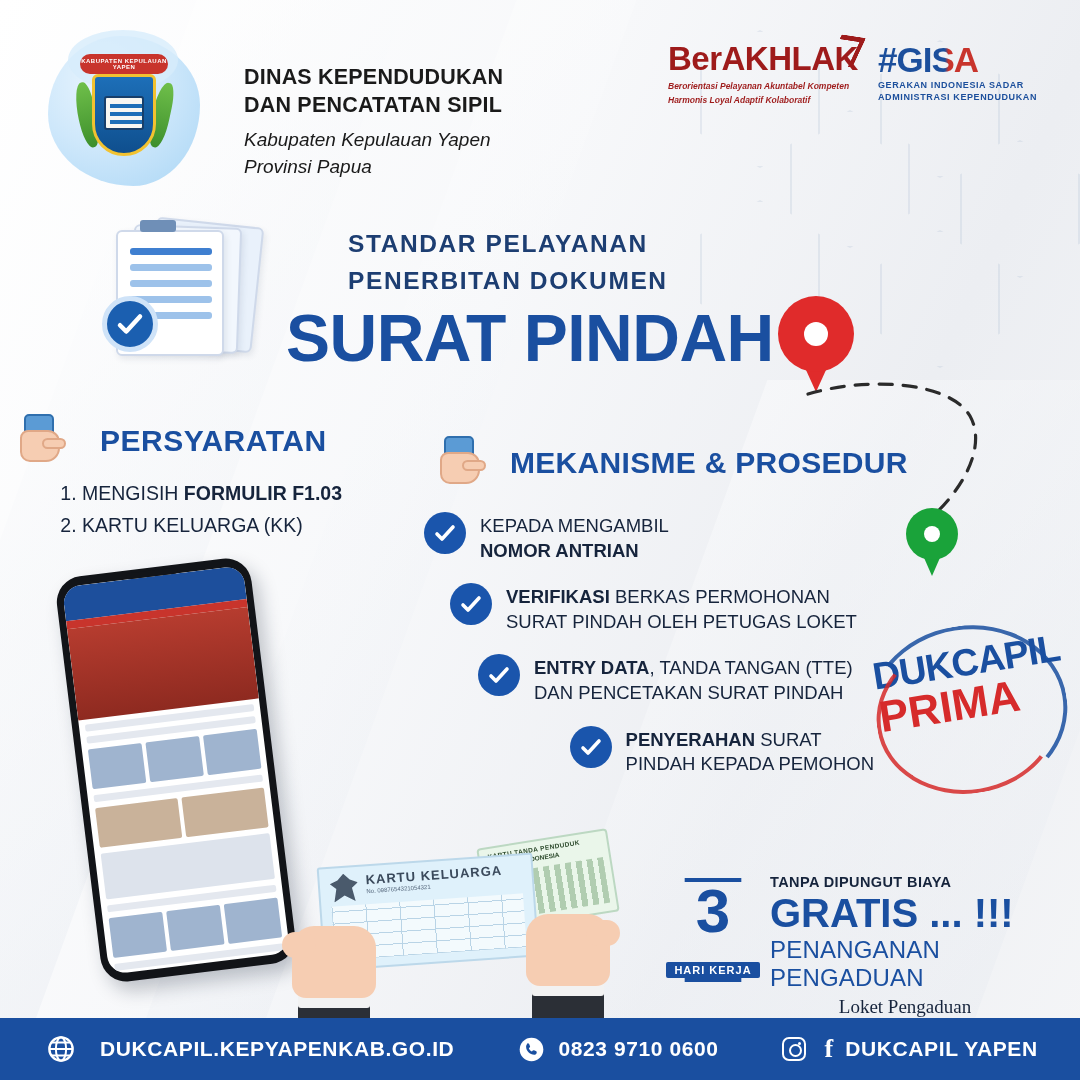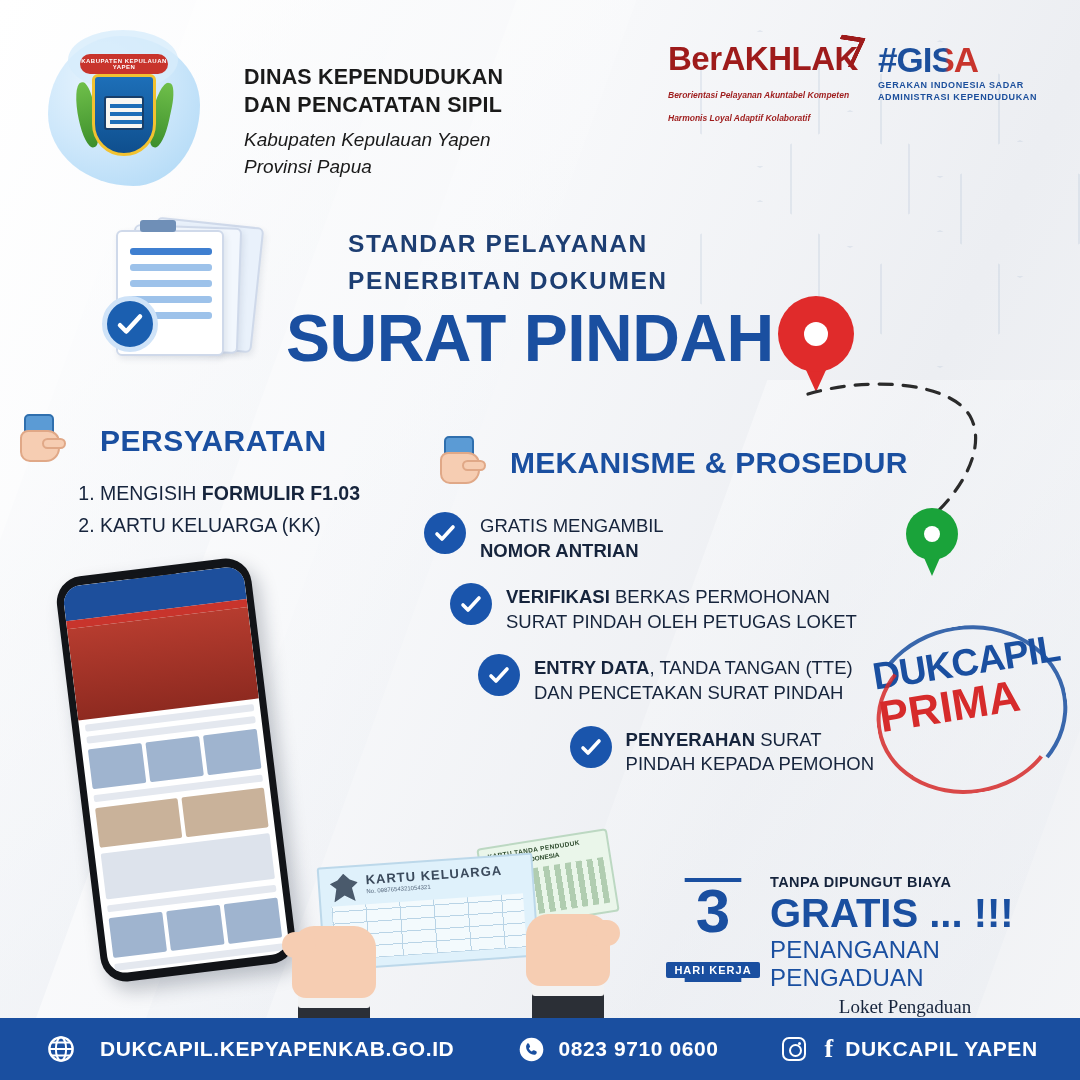--- a/index.html
+++ b/index.html
@@ -88,21 +88,21 @@
 
   
   .berakhlak {
     position:absolute; left:668px; top:40px; width:188px; height:68px;
   }
   .berakhlak .word {
     font-size:33px; font-weight:bold; letter-spacing:-0.5px;
     color:#9e1b1b;
   }
   .berakhlak .sub {
-    margin-top:12px; font-size:8.5px; font-weight:bold; color:#9e1b1b;
+    margin-top:3px; font-size:8.5px; font-weight:bold; color:#9e1b1b;
     line-height:1.25; font-style:italic;
   }
   .berakhlak .swoosh{
     position:absolute; right:-4px; top:-4px; width:26px; height:30px;
     border-right:5px solid #9e1b1b;
     border-top:5px solid #9e1b1b;
     transform:skewX(-18deg) rotate(8deg);
     border-radius:2px;
   }
   
@@ -214,21 +214,21 @@
   }
   .head-mekanisme{
     position:absolute; left:510px; top:446px;
     font-size:30px; font-weight:bold; color:#1a4fa0; letter-spacing:.3px;
   }
 
   .req-list{
     position:absolute; left:62px; top:478px; width:360px;
     font-size:19.5px; color:#16243c; line-height:1.62;
   }
-  .req-list li{ margin-left:38px; }
+  .req-list li{ margin-left:20px; }
   .req-list b{ font-weight:bold; }
 
   
   .steps{ position:absolute; left:424px; top:512px; width:450px; }
   .step{ display:flex; align-items:flex-start; margin-bottom:20px; }
   .step .tick{
     flex:0 0 auto; width:42px; height:42px; border-radius:50%;
     background:#1a55ac; display:flex; align-items:center; justify-content:center;
     margin-right:14px;
   }
@@ -527,21 +527,21 @@
   <div class="head-mekanisme">MEKANISME &amp; PROSEDUR</div>
 
   <div class="steps">
     <div class="step">
       <div class="tick">
         <svg viewBox="0 0 24 24">
             <path d="M4 13l5 5L20 6" fill="none" stroke="#fff" stroke-width="3.6" stroke-linecap="round" stroke-linejoin="round"></path>
           </svg>
       </div>
       <div class="txt">
-        <div>GRATIS MENGAMBIL</div>
+        <div>KEPADA MENGAMBIL</div>
         <div><b>NOMOR ANTRIAN</b></div>
       </div>
     </div>
 
     <div class="step indent">
       <div class="tick">
         <svg viewBox="0 0 24 24">
             <path d="M4 13l5 5L20 6" fill="none" stroke="#fff" stroke-width="3.6" stroke-linecap="round" stroke-linejoin="round"></path>
           </svg>
       </div>

